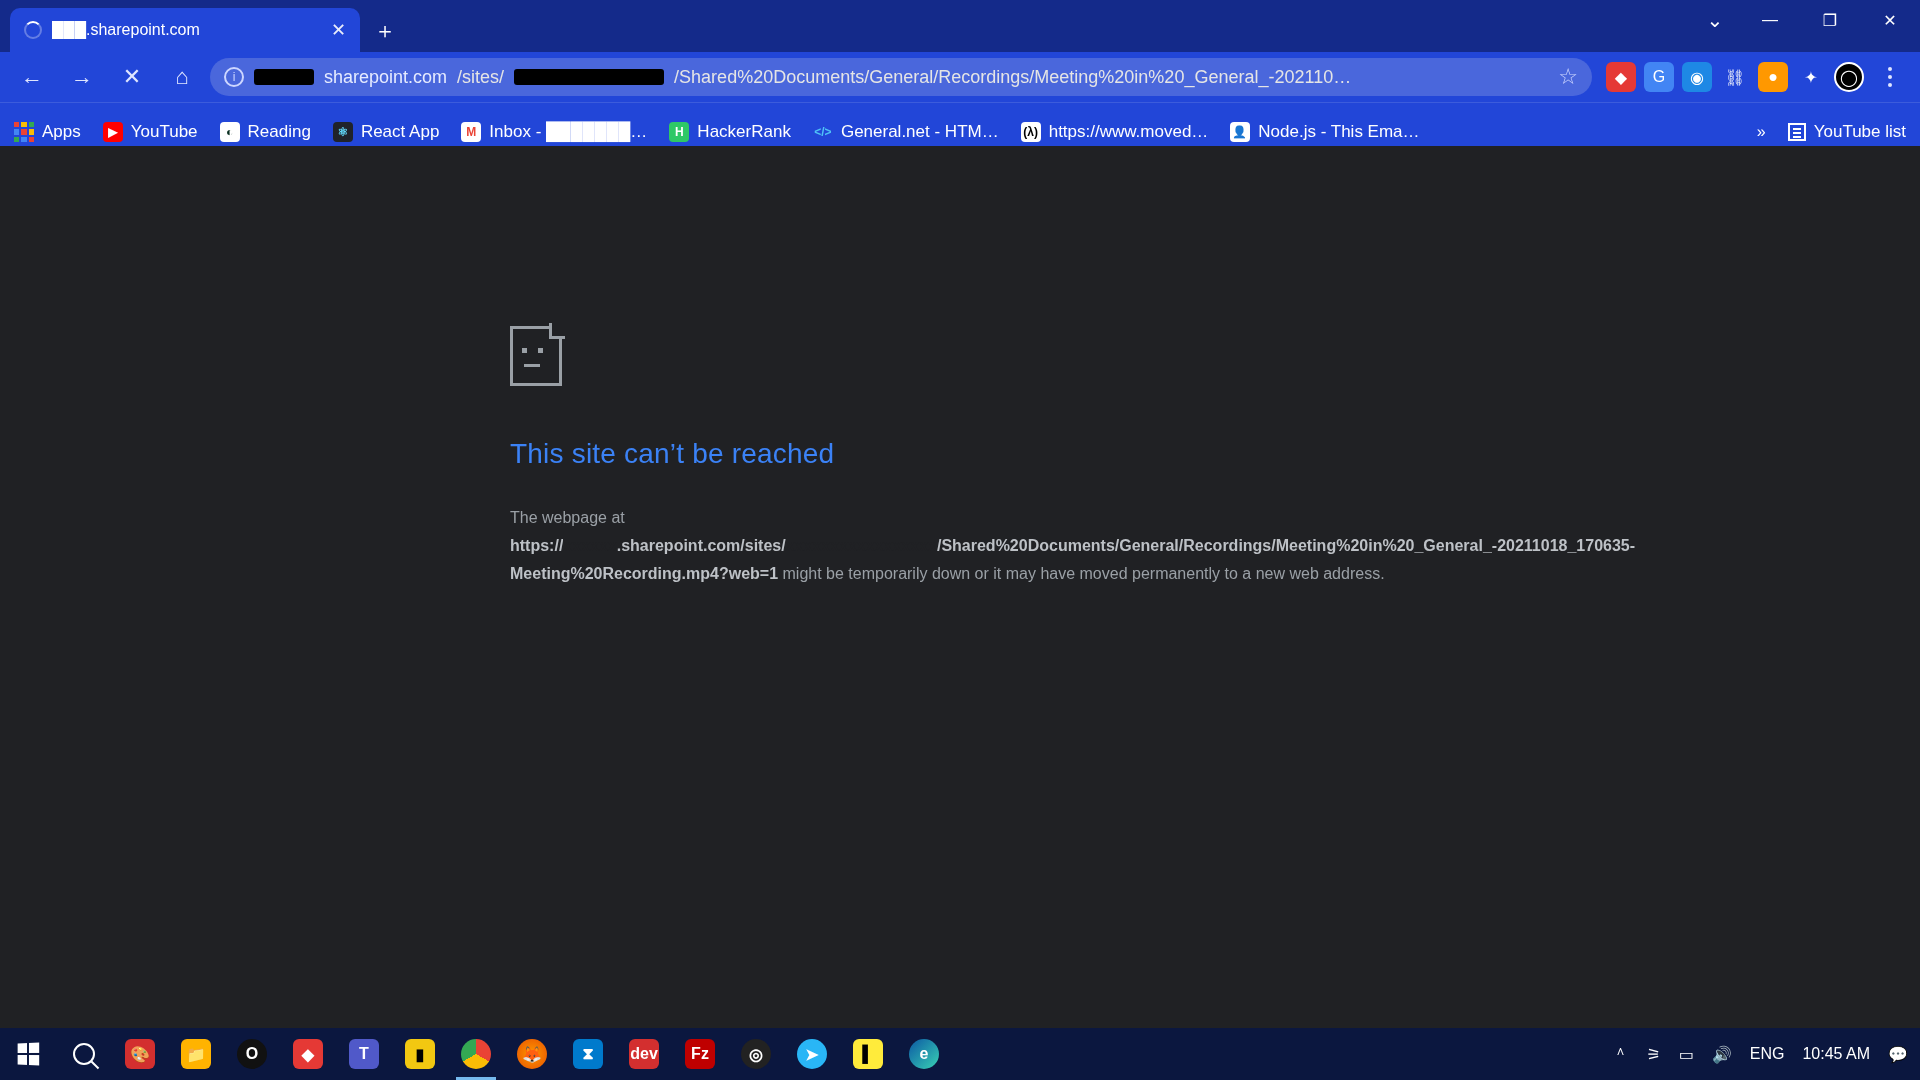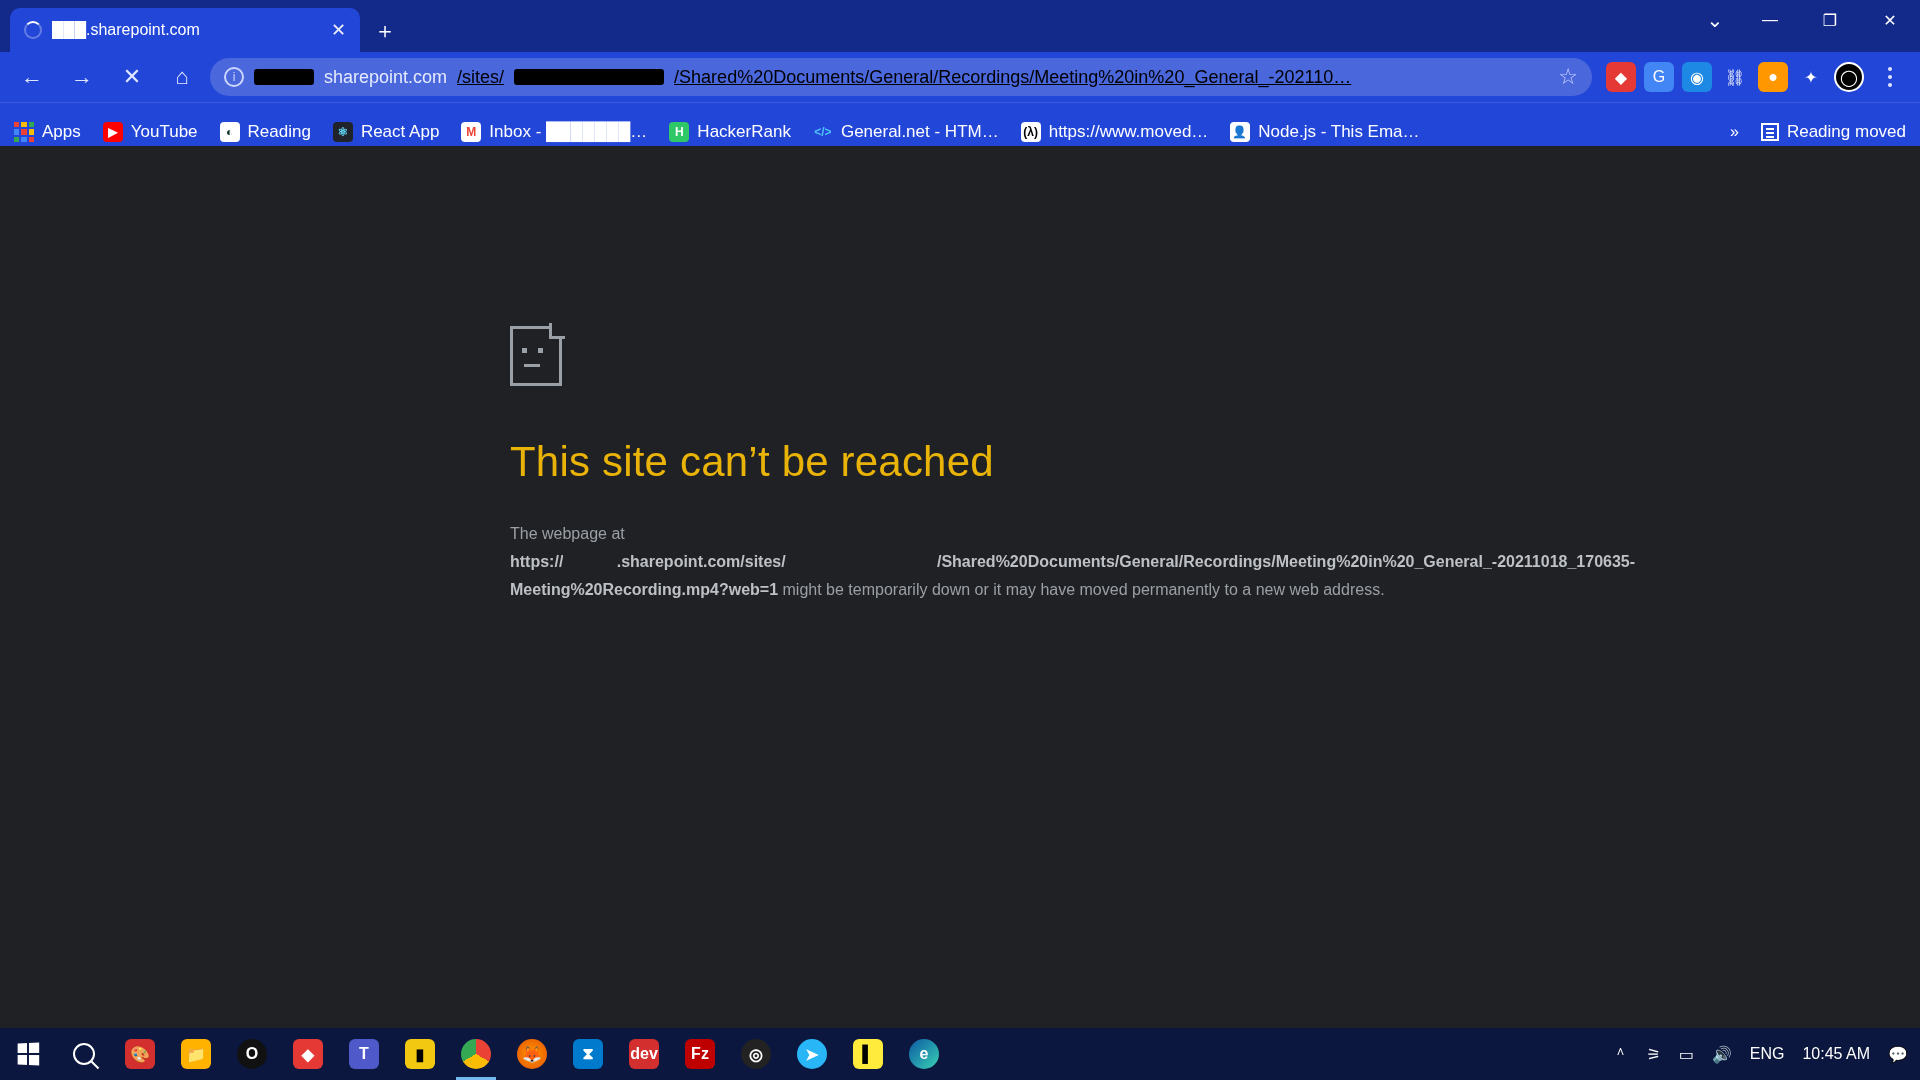--- a/index.html
+++ b/index.html
@@ -76,21 +76,21 @@
   color: #e6ebff;
   font-size: 18px;
   overflow: hidden;
 }
 .urlbar .info {
   width: 20px; height: 20px; border: 2px solid #cdd6ff; border-radius: 50%;
   display: flex; align-items: center; justify-content: center; font-size: 12px; color: #cdd6ff;
 }
 .urlbar .black { background:#000; height:16px; border-radius:3px; display:inline-block; }
 .urlbar .txt { white-space: nowrap; }
-.urlbar .dim { color: #000000; text-decoration: underline; }
+.urlbar .dim { color: #e5e5e5; }
 .urlbar .star { margin-left: auto; font-size: 22px; color: #cdd6ff; }
 .ext-row { display: flex; align-items: center; gap: 8px; margin-left: 8px; }
 .ext {
   width: 30px; height: 30px; border-radius: 6px;
   display: flex; align-items: center; justify-content: center;
   font-size: 16px; color: #fff; cursor: pointer;
 }
 .menu-dots {
   width: 40px; display: flex; flex-direction: column; align-items: center; justify-content: center;
   gap: 4px; cursor: pointer;
@@ -149,21 +149,21 @@
 }
 .sad-icon .fold {
   position: absolute; right: -3px; top: -3px; width: 16px; height: 16px;
   border-left: 3px solid #9aa0a6; border-bottom: 3px solid #9aa0a6;
   background: #202124;
 }
 .sad-icon .eye { position:absolute; width:5px; height:5px; background:#9aa0a6; top:22px; }
 .sad-icon .eye.l{left:12px}.sad-icon .eye.r{left:28px}
 .sad-icon .mouth{position:absolute;left:14px;top:38px;width:16px;height:3px;background:#9aa0a6}
 
-.err-h1 { font-size: 42px; color: #eab308; font-weight: 400; margin-bottom: 34px; letter-spacing: .2px; }
+.err-h1 { font-size: 28px; color: #3b82f6; font-weight: 400; margin-bottom: 34px; letter-spacing: .2px; }
 .err-p  { font-size: 16px; line-height: 1.75; color: #9aa0a6; }
 .err-p b { color: #bdc1c6; font-weight: 600; }
 .err-p .blk { background:#202124; color:#202124; }
 .err-code { margin-top: 30px; font-size: 18px; color: #9aa0a6; }
 
 
 .taskbar {
   position: absolute; left:0; right:0; bottom:0; height:52px;
   background: #0b173f;
   display: flex; align-items: center;
@@ -278,21 +278,21 @@
     <span>https://www.moved…</span>
   </div>
   <div class="bm">
     <span class="favicon" style="background:#fff">👤</span>
     <span>Node.js - This Ema…</span>
   </div>
   <div class="bm-right">
     <span>»</span>
     <div class="bm">
       <span class="reading-icon"></span>
-      <span>Reading moved</span>
+      <span>YouTube list</span>
     </div>
   </div>
 </div>
 
 <div class="page">
   <div class="err-wrap">
     <div class="sad-icon">
       <div class="sheet"></div>
         <div class="fold"></div>
       <div class="eye l"></div>

